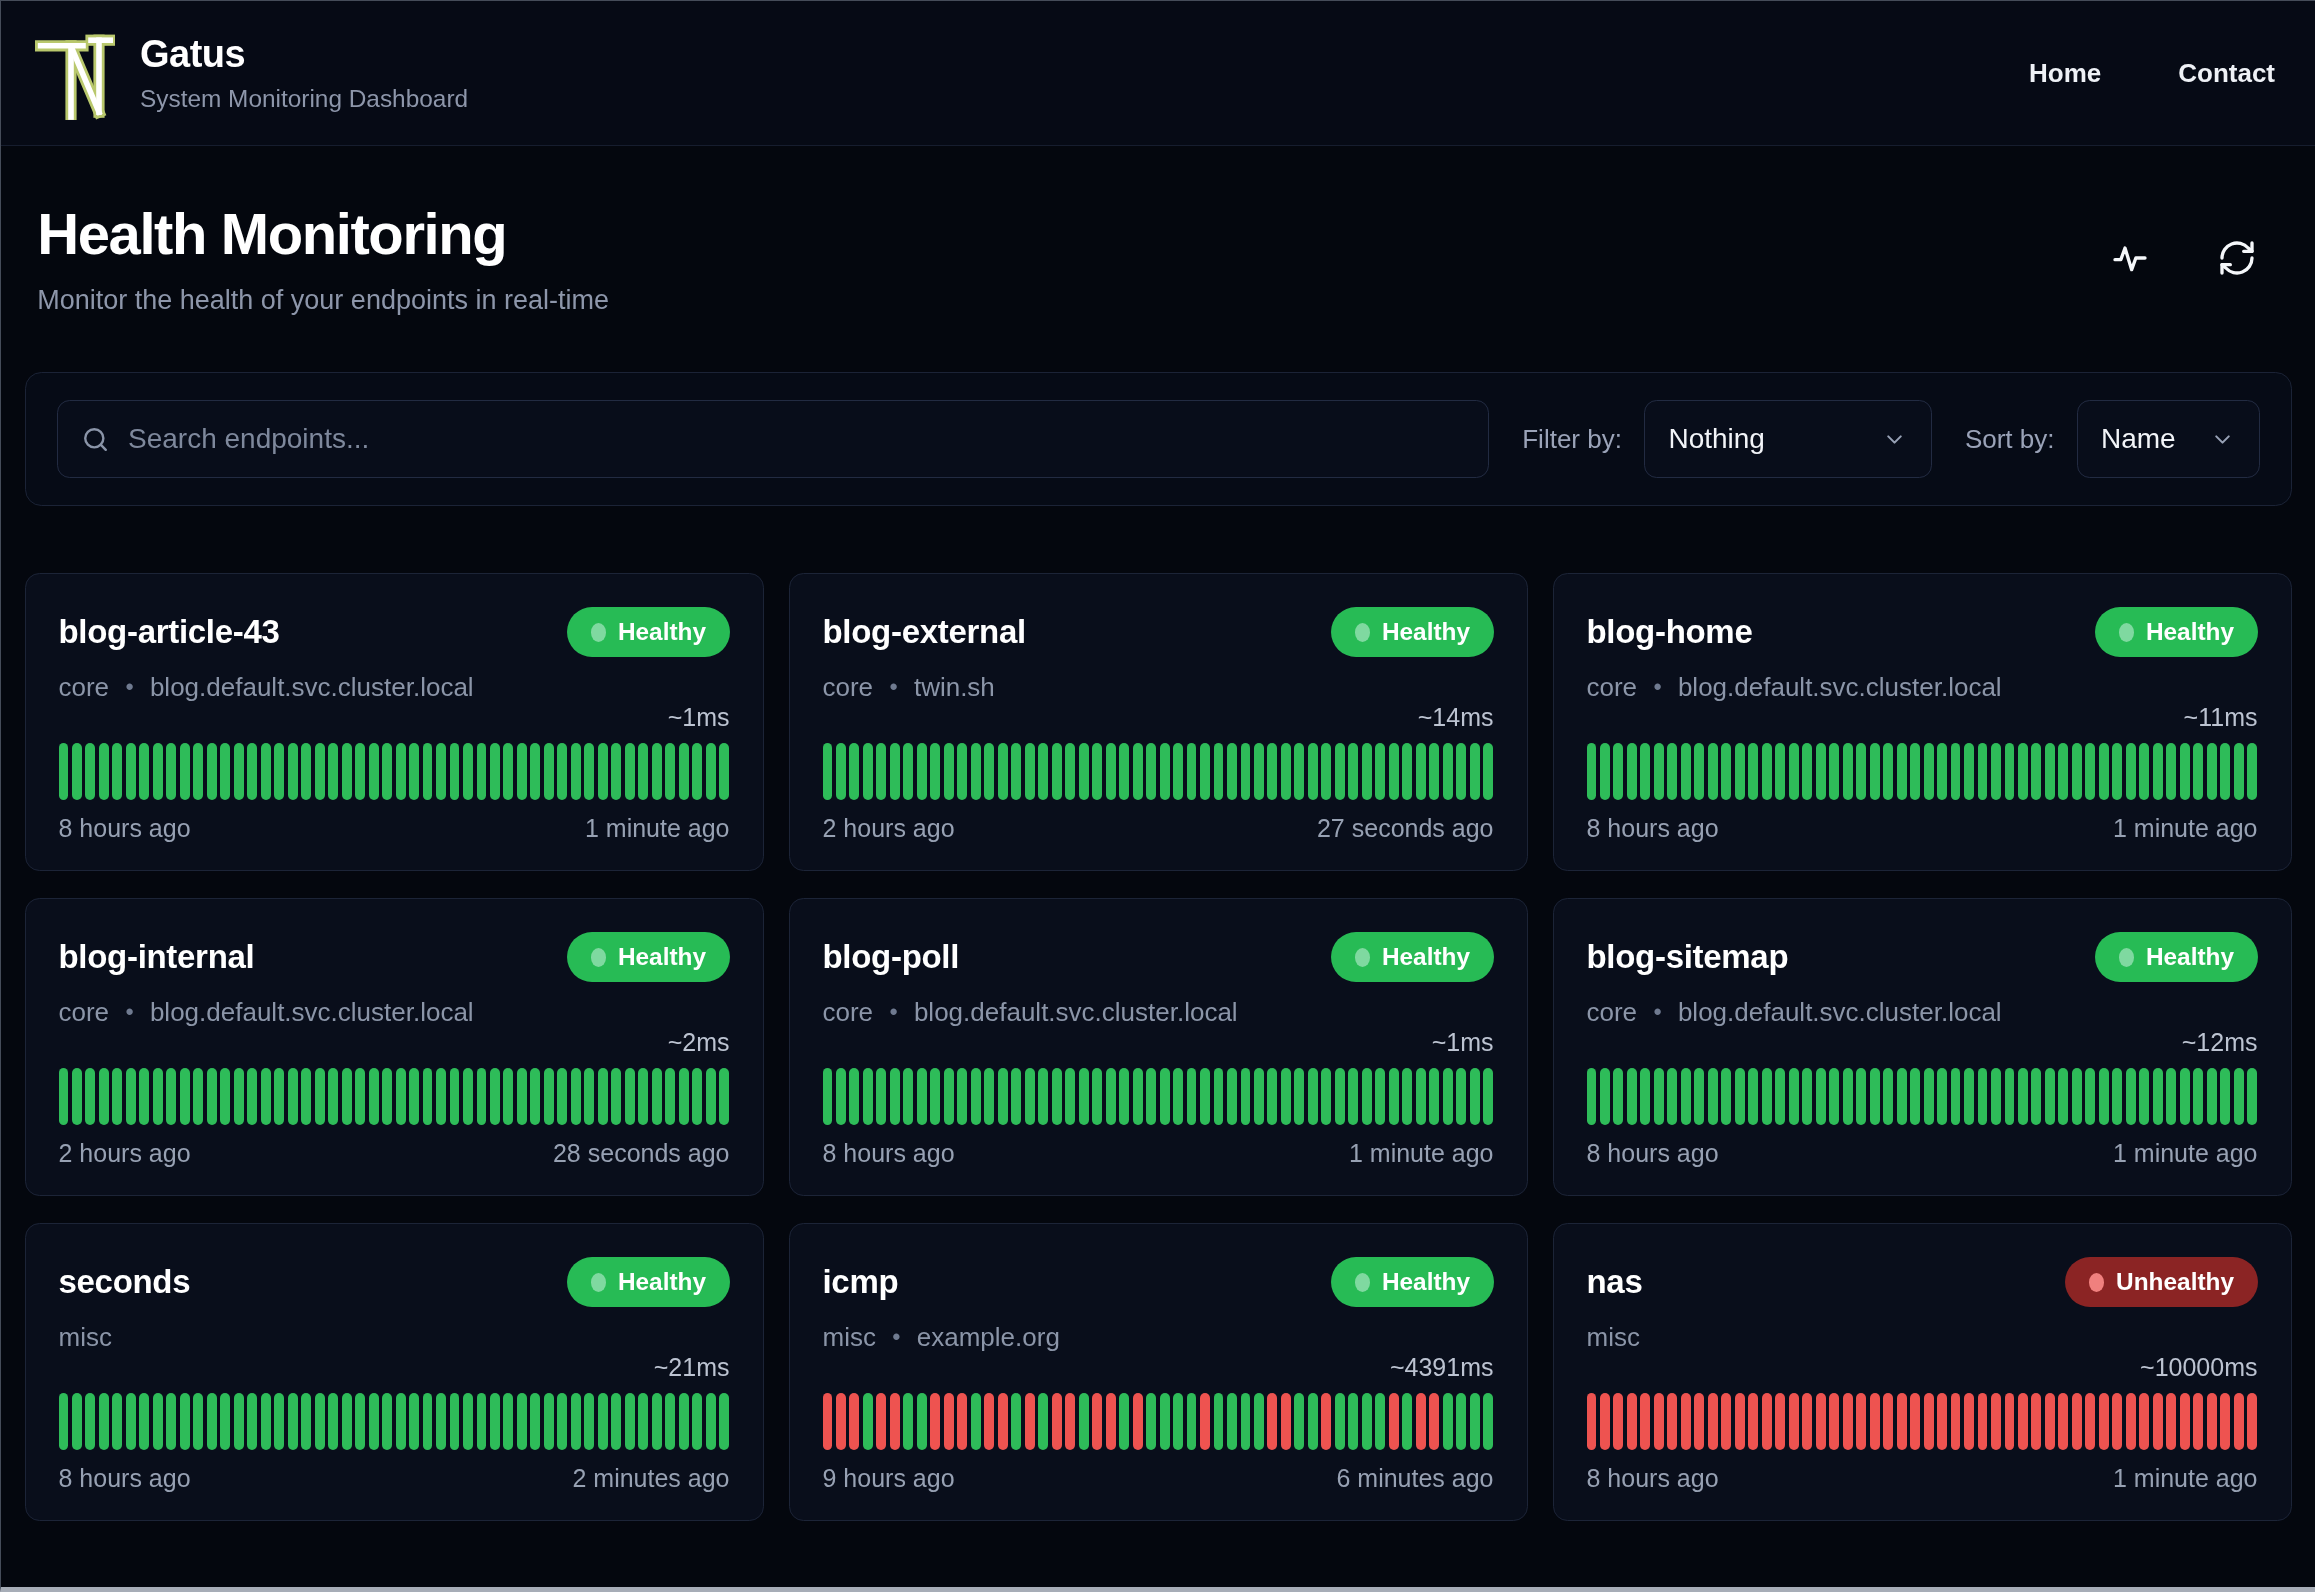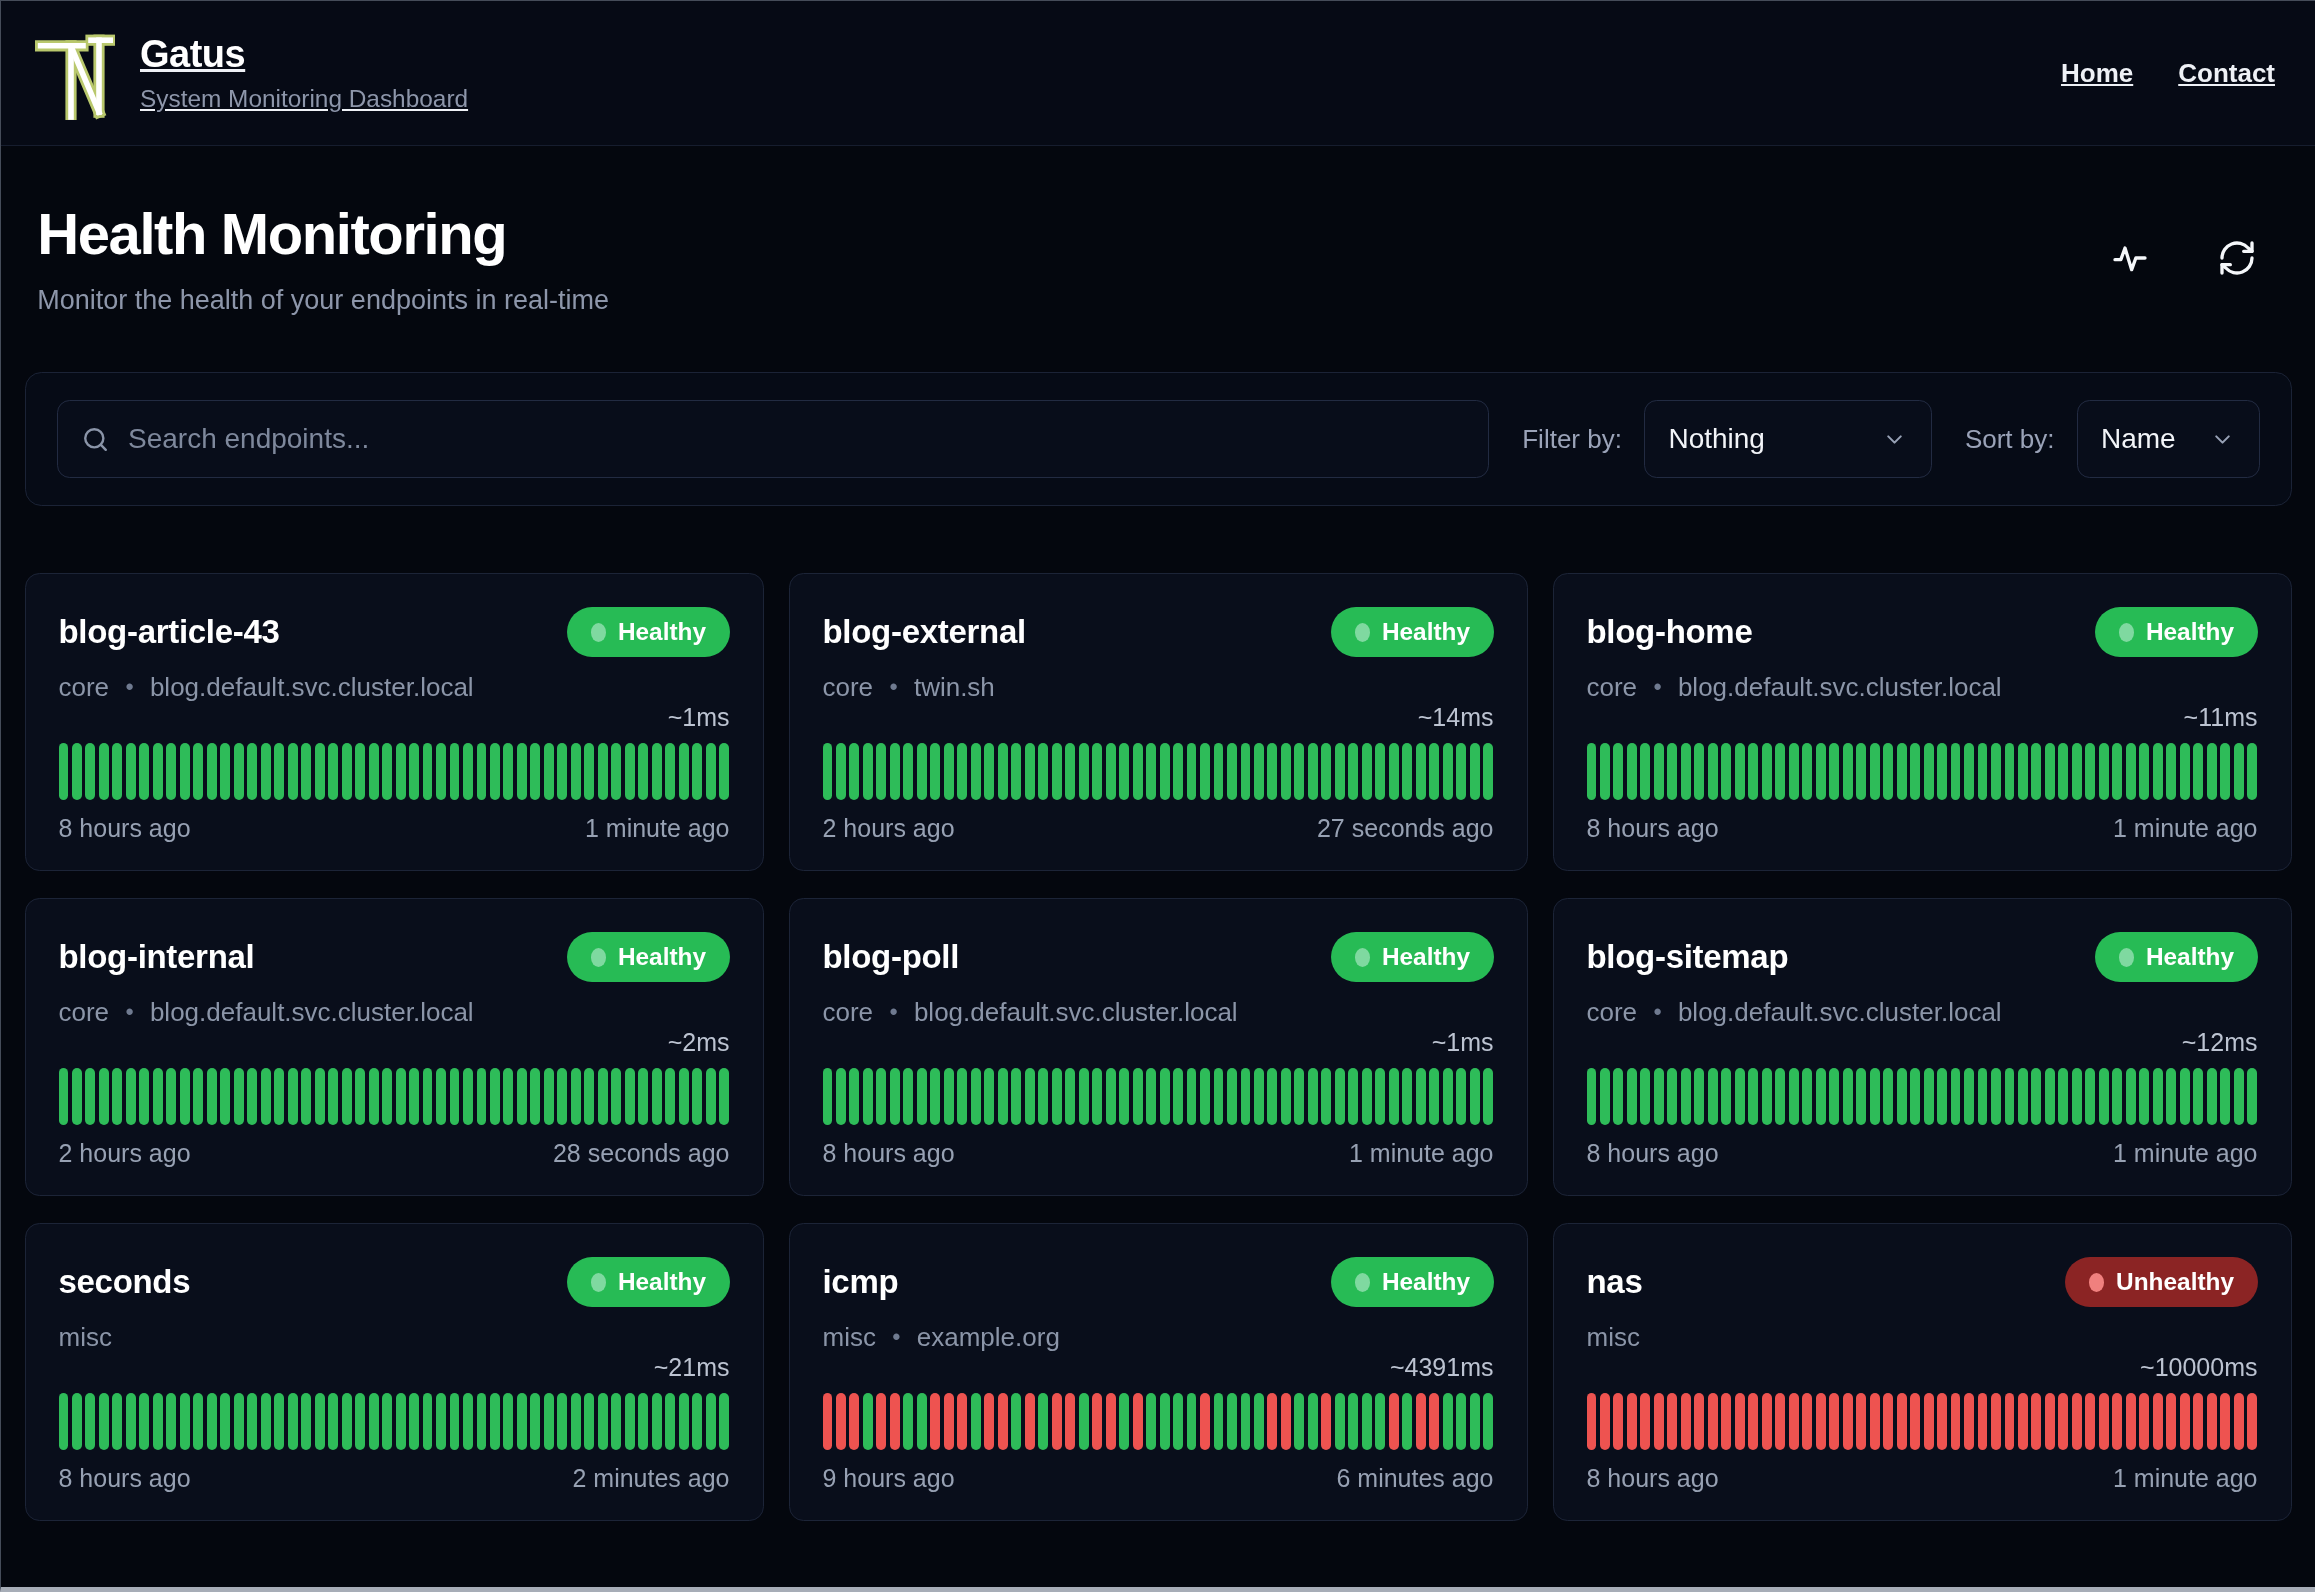--- a/index.html
+++ b/index.html
@@ -11,26 +11,26 @@
     border:1.8px solid #454c59;
     border-bottom:5.4px solid #a7adb7;
     overflow:hidden;
     position:relative;
   }
 
   
   .app-header {
     height:145px; display:flex; align-items:center;
     padding:0 40px 0 34px; gap:25px;
-    background:#060a15; border-bottom:0.9px solid #161d2e;text-decoration:underline;
+    background:#060a15; border-bottom:0.9px solid #161d2e;
   }
   .logo-svg { width:80px; height:94px; flex:0 0 auto; }
   .brand-title { font-size:38px; font-weight:800; letter-spacing:-0.5px; color:#fff; }
   .brand-tagline { font-size:24.4px; color:#8d96aa; margin-top:9px; font-weight:400; }
-  .nav { margin-left:auto; display:flex; gap:45px; align-items:flex-start; }
+  .nav { margin-left:auto; display:flex; gap:77px; align-items:flex-start; }
   .nav a { color:#eef1f6; text-decoration:none; font-size:26px; font-weight:700; }
 
   
   main { padding:54px 23.5px 0; }
   .page-head { display:flex; align-items:center; padding:0 12.7px; }
   .page-title { font-size:58px; font-weight:800; letter-spacing:-1.4px; color:#ffffff; }
   .page-subtitle { font-size:27px; color:#8d96aa; margin-top:18px; }
   .head-actions { margin-left:auto; display:flex; gap:65px; align-items:center; padding-right:20px; }
   .icon-btn { background:none; border:none; cursor:pointer; width:42px; height:42px; color:#f5f7fa; }
   .icon-btn svg { width:40px; height:40px; display:block; }

